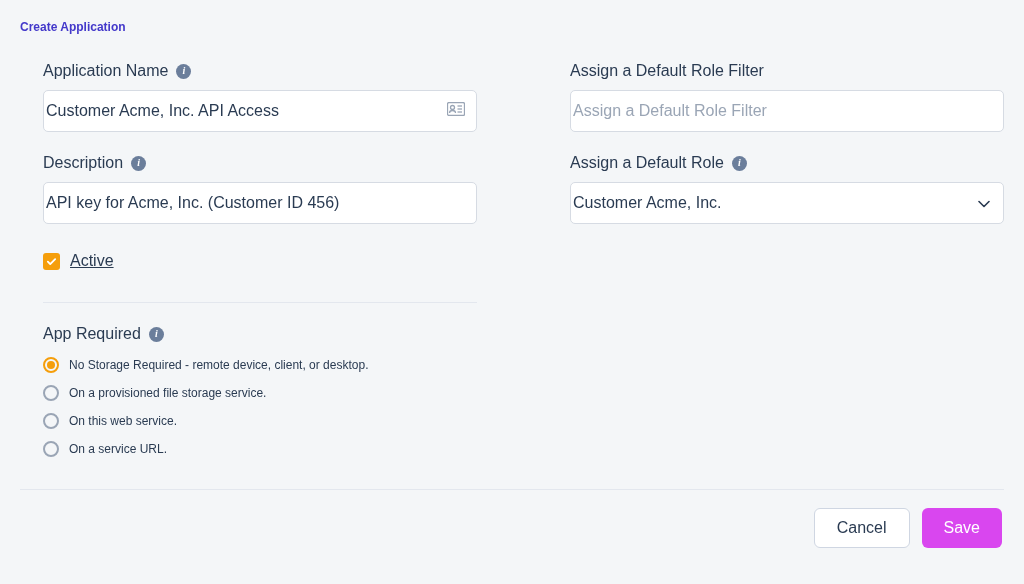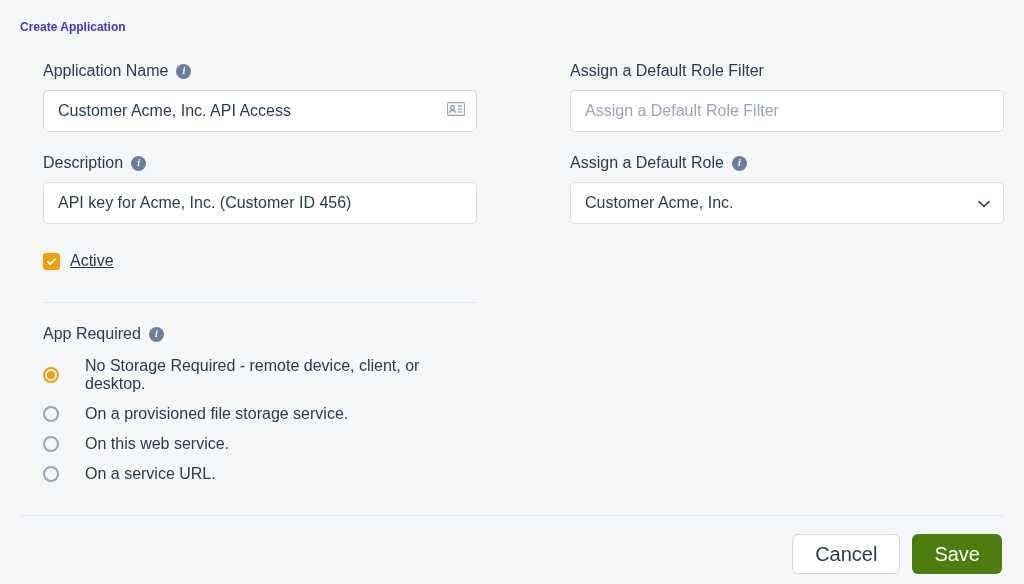--- a/index.html
+++ b/index.html
@@ -47,21 +47,21 @@
     font-family: Georgia, serif;
   }
   .text-input, .select-input {
     width: 100%;
     height: 42px;
     border: 1px solid #d6dbe3;
     border-radius: 5px;
     background: #fff;
     font-size: 16px;
     color: #2a3b52;
-    padding: 0 14px;
+    padding: 0 2px;
     outline: none;
   }
   .text-input::placeholder { color: #9aa5b5; }
   .input-wrap { position: relative; margin-bottom: 22px; }
   .right-inset-icon {
     position: absolute;
     right: 12px; top: 50%;
     transform: translateY(-50%);
     color: #9aa5b5;
   }
@@ -87,22 +87,22 @@
     cursor: pointer;
   }
   .checkbox svg { width: 11px; height: 11px; }
   .divider {
     border: none;
     border-top: 1px solid #e3e7ee;
     margin: 32px 0 22px 0;
   }
   .radio-group { display: flex; flex-direction: column; gap: 12px; margin-top: 4px; }
   .radio-row {
-    display: flex; align-items: center; gap: 26px;
-    font-size: 16px; color: #2a3b52;
+    display: flex; align-items: center; gap: 10px;
+    font-size: 12px; color: #2a3b52;
     cursor: pointer;
   }
   .radio {
     width: 16px; height: 16px; border-radius: 50%;
     border: 2px solid #9aa5b5;
     display: inline-flex; align-items: center; justify-content: center;
     flex-shrink: 0;
   }
   .radio.selected {
     border-color: #f59e0b;
@@ -118,31 +118,31 @@
     margin: 32px 0 18px 0;
   }
   .actions {
     display: flex; justify-content: flex-end; gap: 12px;
     padding-right: 2px;
   }
   .btn {
     height: 40px;
     padding: 0 22px;
     border-radius: 6px;
-    font-size: 20px;
+    font-size: 16px;
     cursor: pointer;
     border: 1px solid transparent;
   }
   .btn-secondary {
     background: #fff;
     border-color: #cfd6e2;
     color: #2a3b52;
   }
   .btn-primary {
-    background: #4d7c0f;
+    background: #d946ef;
     color: #fff;
     border: none;
   }
 </style>
 </head>
 <body>
 
 <div class="container">
   <h1 class="page-title">Create Application</h1>
 

